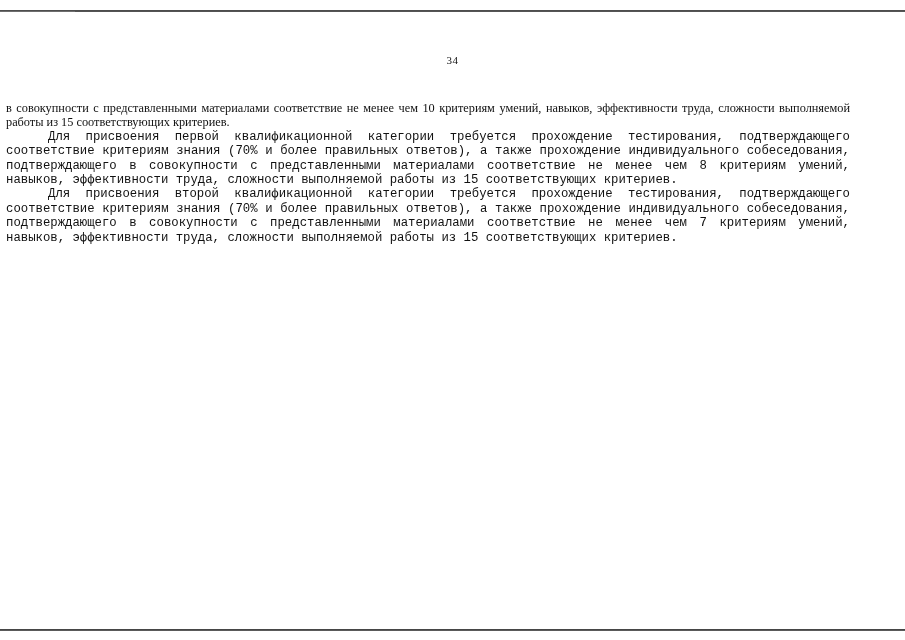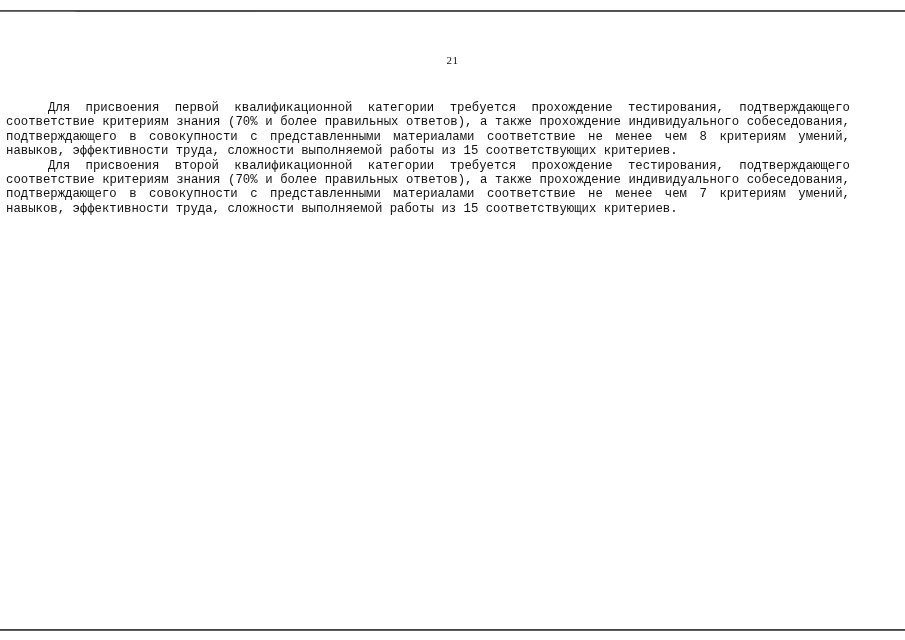--- a/index.html
+++ b/index.html
@@ -64,20 +64,21 @@
     .text-block p.indent {
       text-indent: 42px;
       font-family: Liberation Mono, monospace;
     }
   </style>
 </head>
 <body>
 
 <div class="scan-line-top"></div>
 
-<div class="page-number">21</div>
+<div class="page-number">34</div>
 
 <div class="text-block">
+  <p>в совокупности с представленными материалами соответствие не менее чем 10 критериям умений, навыков, эффективности труда, сложности выполняемой работы из 15 соответствующих критериев.</p>
   <p class="indent">Для присвоения первой квалификационной категории требуется прохождение тестирования, подтверждающего соответствие критериям знания (70% и более правильных ответов), а также прохождение индивидуального собеседования, подтверждающего в совокупности с представленными материалами соответствие не менее чем 8 критериям умений, навыков, эффективности труда, сложности выполняемой работы из 15 соответствующих критериев.</p>
   <p class="indent">Для присвоения второй квалификационной категории требуется прохождение тестирования, подтверждающего соответствие критериям знания (70% и более правильных ответов), а также прохождение индивидуального собеседования, подтверждающего в совокупности с представленными материалами соответствие не менее чем 7 критериям умений, навыков, эффективности труда, сложности выполняемой работы из 15 соответствующих критериев.</p>
 </div>
 
 <div class="scan-line-bottom"></div>
 
 </body></html>

